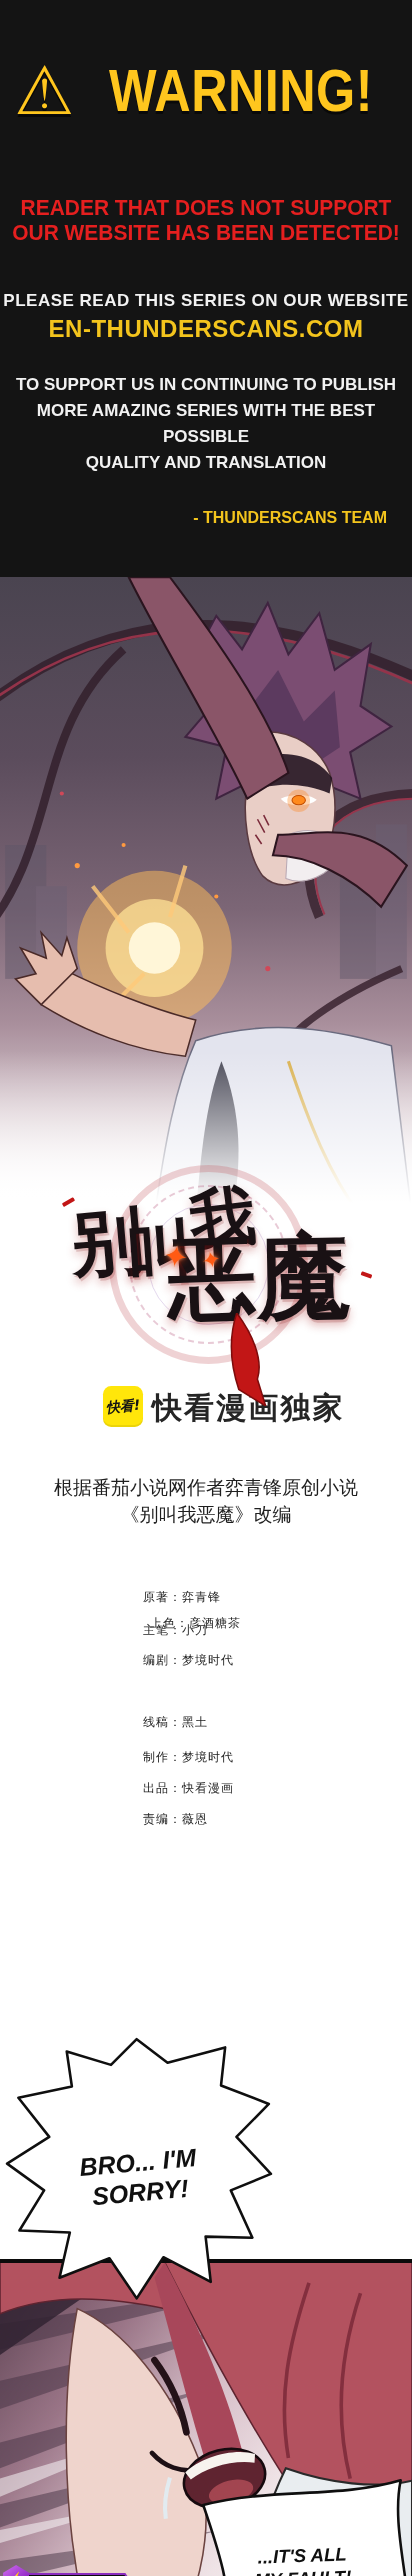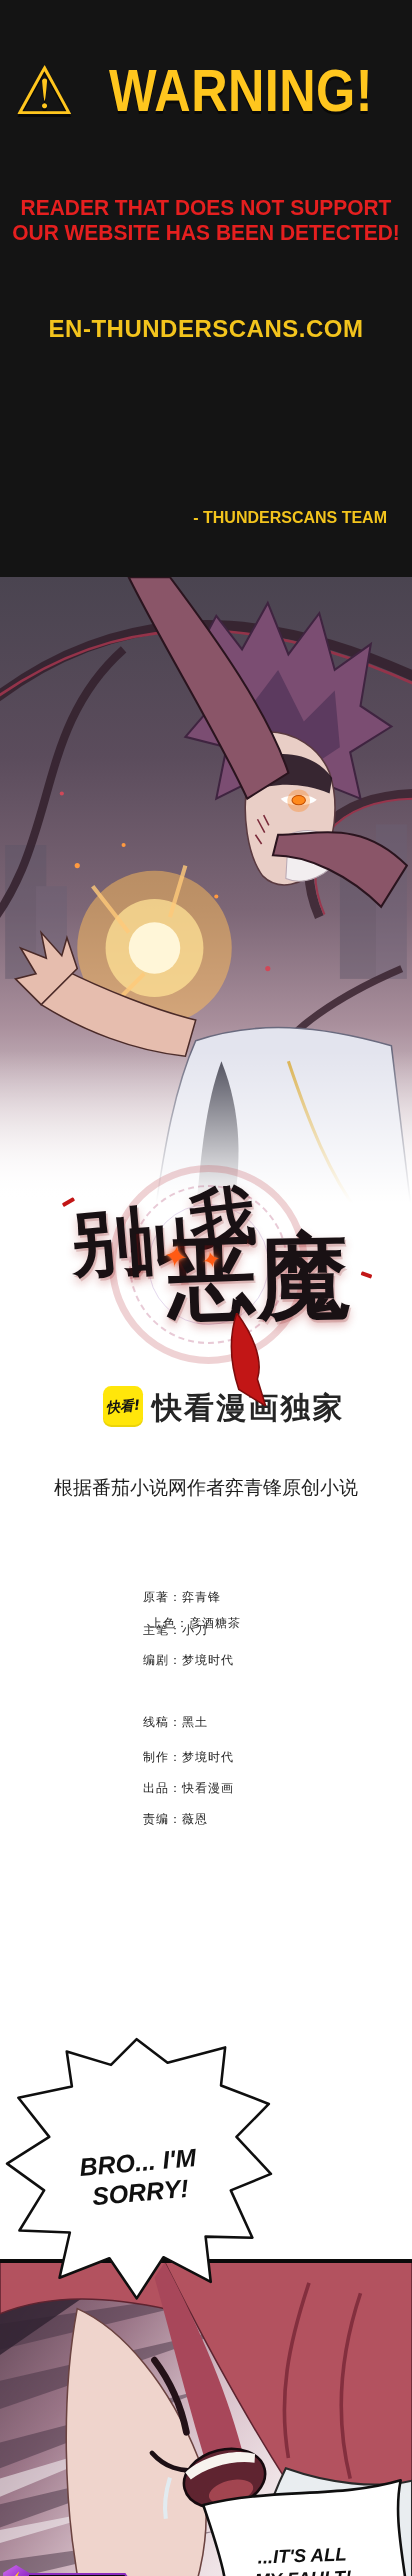--- a/index.html
+++ b/index.html
@@ -74,21 +74,25 @@
 
 <div id="page">
 
   <section id="sec-warning">
     <div class="w-row">
       <span class="w-icon">⚠</span>
       <span class="w-title">WARNING!</span>
     </div>
     <div class="abs center pre w-alert">READER THAT DOES NOT SUPPORT
 OUR WEBSITE HAS BEEN DETECTED!</div>
+    <div class="abs center w-read">PLEASE READ THIS SERIES ON OUR WEBSITE</div>
     <div class="abs center w-site">EN-THUNDERSCANS.COM</div>
+    <div class="abs center pre w-support">TO SUPPORT US IN CONTINUING TO PUBLISH
+MORE AMAZING SERIES WITH THE BEST POSSIBLE
+QUALITY AND TRANSLATION</div>
     <div class="abs w-team">- THUNDERSCANS TEAM</div>
   </section>
 
   <section id="sec-cover">
     <svg width="412" height="639" viewBox="0 0 800 1240">
       <g opacity="0.45">
         <rect x="10" y="520" width="80" height="260" fill="#5e5668"></rect>
         <rect x="70" y="600" width="60" height="200" fill="#6a6074"></rect>
         <rect x="660" y="560" width="90" height="220" fill="#5e5668"></rect>
         <rect x="730" y="480" width="60" height="300" fill="#6a6074"></rect>
@@ -156,20 +160,21 @@
   </svg>
   <div class="fleck" style="left:62px;top:1200px;width:13.4px;height:4.1px;transform:rotate(-30deg);"></div>
   <div class="fleck" style="left:361px;top:1273px;width:11.3px;height:3.6px;transform:rotate(20deg);"></div>
 
   <div class="abs kk-badge">
     <span>快看!</span>
   </div>
   <div class="abs kk-exclusive">快看漫画独家</div>
 
   <div class="abs center adapt1">根据番茄小说网作者弈青锋原创小说</div>
+  <div class="abs center adapt2">《别叫我恶魔》改编</div>
 
   <div class="credit-row" style="top:1589px;">
     <span>原著</span><span>：</span><span>弈青锋</span>
   </div>
   <div class="credit-row" style="top:1622px;">
     <span>主笔</span><span>：</span><span>小刀</span>
   </div>
   <div class="credit-row" style="top:1652px;">
     <span>编剧</span><span>：</span><span>梦境时代</span>
   </div>

